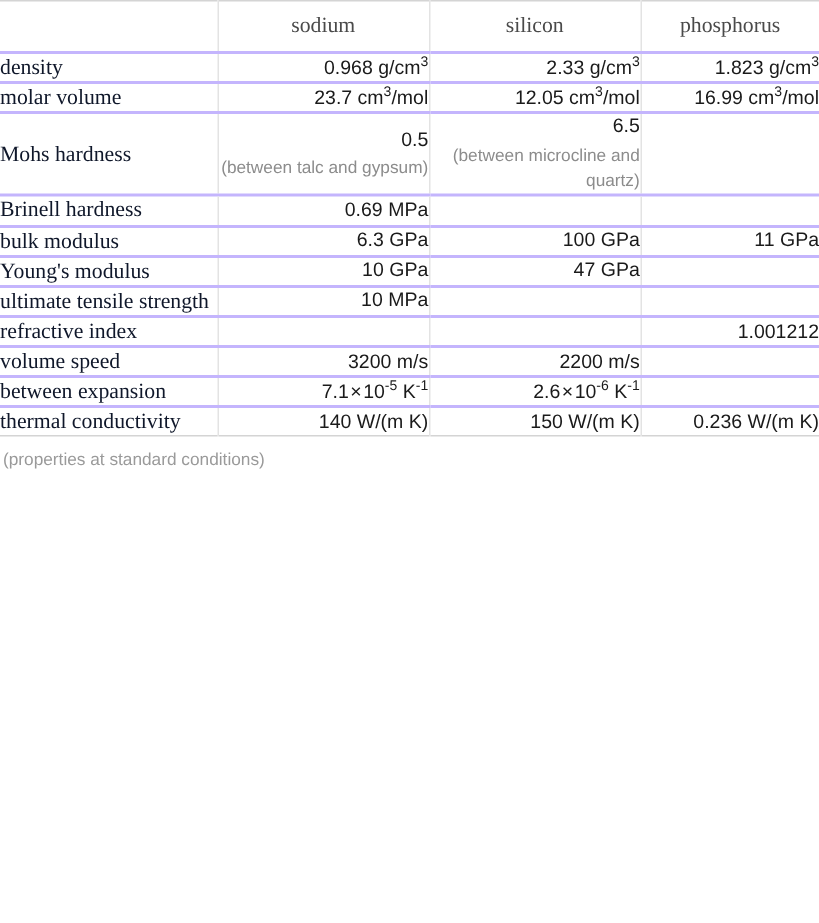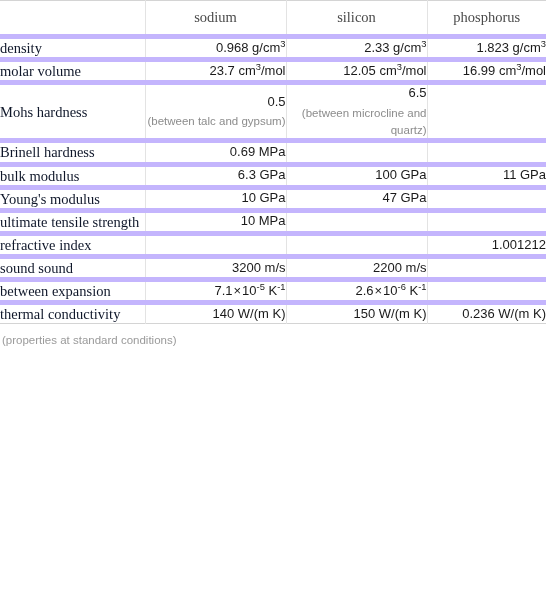--- a/index.html
+++ b/index.html
@@ -25,21 +25,21 @@
     table-layout: fixed;
     border-top: 1px solid #d4d4d4;
     border-bottom: 1px solid #d4d4d4;
   }
   table.props col.c0 { width: 145px; }
   table.props col.c1 { width: 141px; }
   table.props col.c2 { width: 141px; }
   table.props col.c3 { width: 119px; }
 
   table.props td, table.props th {
-    border-bottom: 5px solid #c4b5fd;
+    border-bottom: 2px solid #c4b5fd;
     border-right: 1px solid #e3e3e3;
     padding: 0;
     vertical-align: middle;
     background: #ffffff;
   }
   table.props td:last-child, table.props th:last-child {
     border-right: none;
   }
   table.props tr:last-child td {
     border-bottom: none;
@@ -166,21 +166,21 @@
           <td class="val empty"></td>
           <td class="val empty"></td>
         </tr>
         <tr>
           <td class="rowlabel">refractive index</td>
           <td class="val empty"></td>
           <td class="val empty"></td>
           <td class="val"><span>1.001212</span></td>
         </tr>
         <tr>
-          <td class="rowlabel">sound sound</td>
+          <td class="rowlabel">volume speed</td>
           <td class="val"><span>3200 m/s</span></td>
           <td class="val"><span>2200 m/s</span></td>
           <td class="val empty"></td>
         </tr>
         <tr>
           <td class="rowlabel">between expansion</td>
           <td class="val"><span>7.1</span><span class="times">×</span><span>10</span><sup>-5</sup><span class="unit"> K</span><sup>-1</sup></td>
           <td class="val"><span>2.6</span><span class="times">×</span><span>10</span><sup>-6</sup><span class="unit"> K</span><sup>-1</sup></td>
           <td class="val empty"></td>
         </tr>

